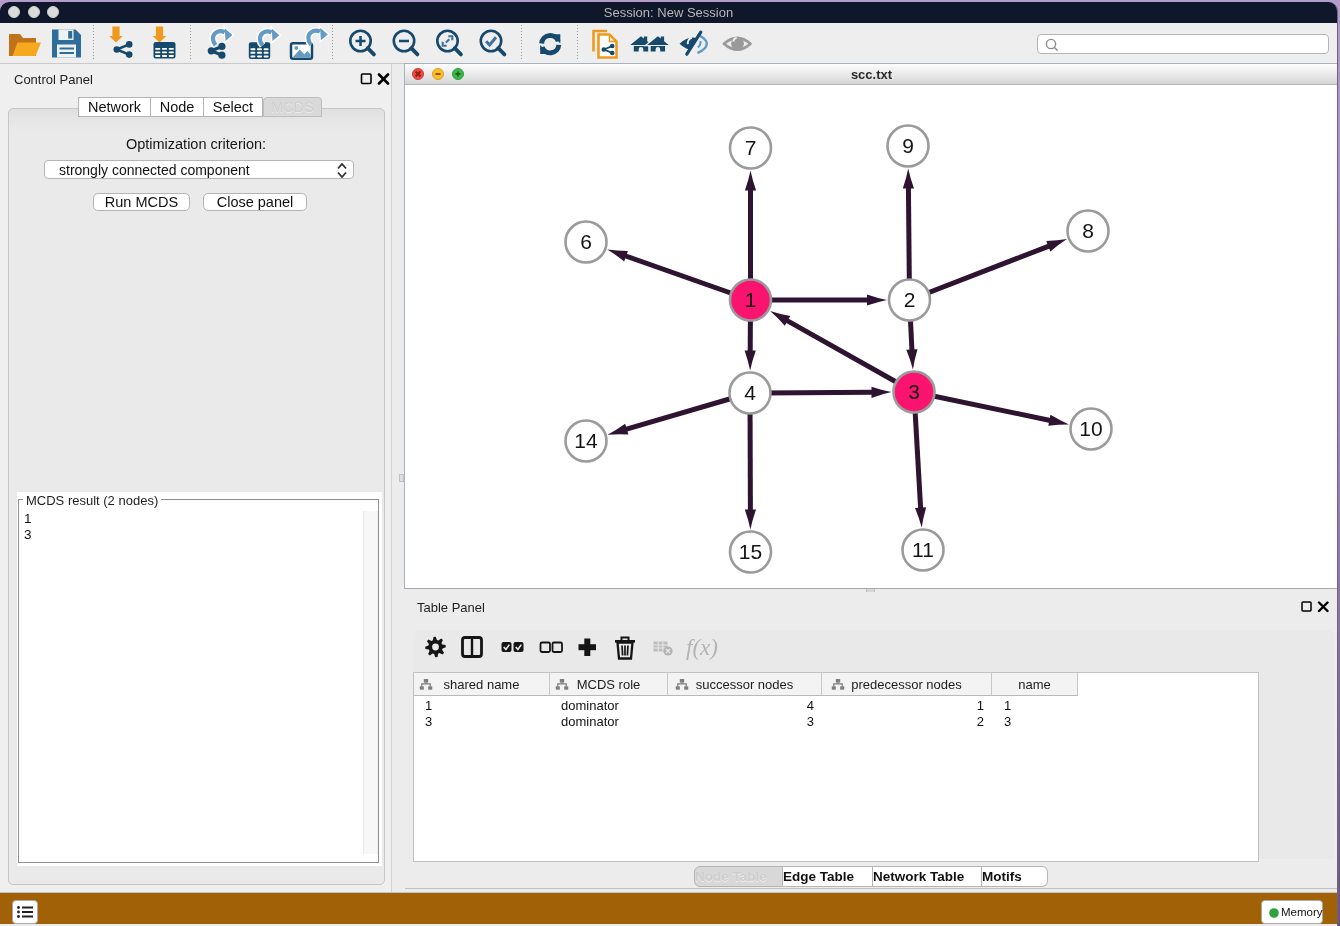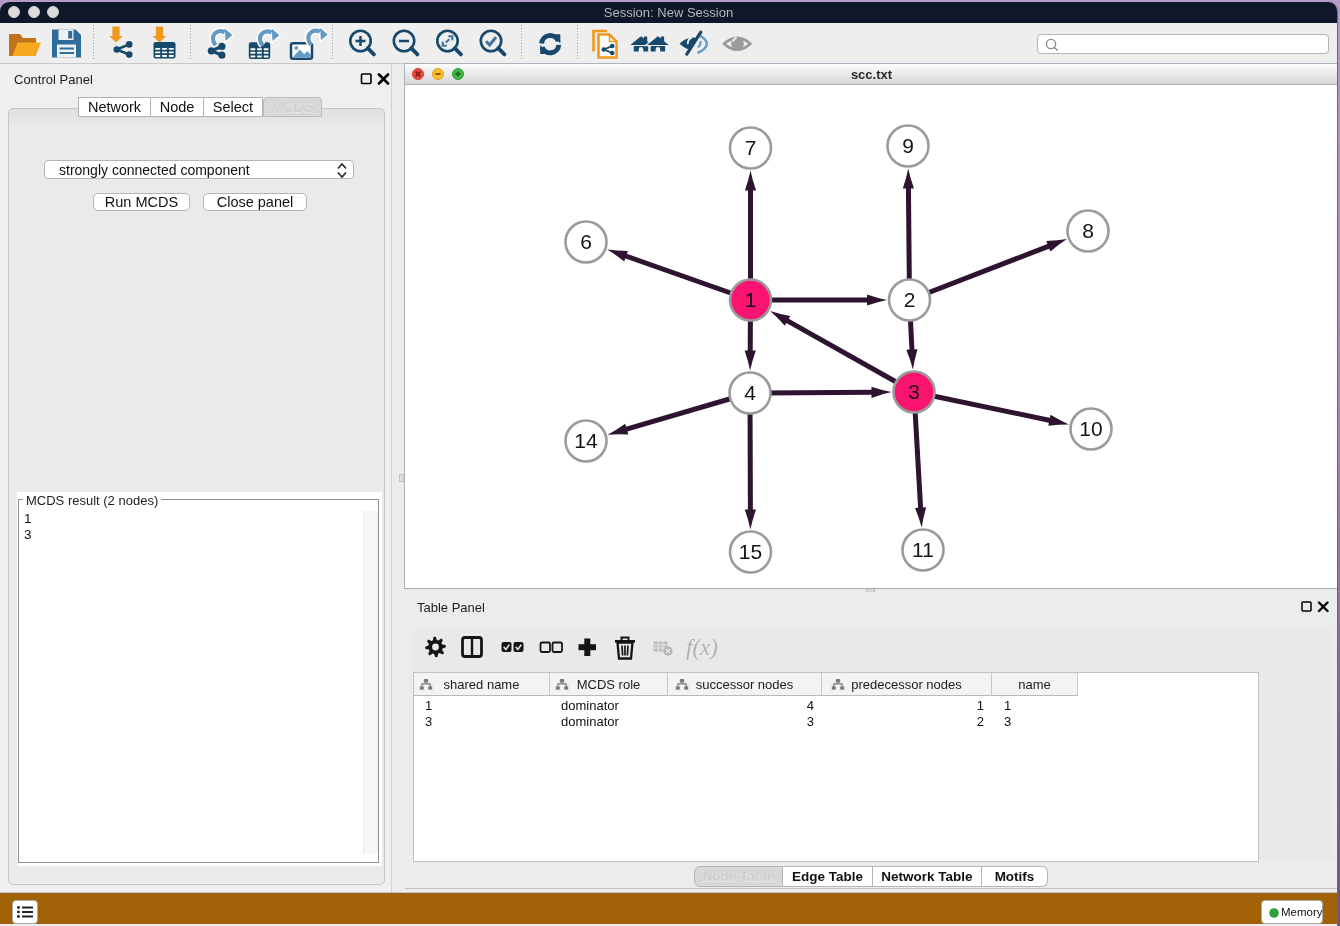--- a/index.html
+++ b/index.html
@@ -60,21 +60,21 @@
 #tp-title { position:absolute; left:12px; top:8px; font-size:13px; color:#1e1e1e; }
 #tp-inner { position:absolute; left:8px; top:38px; width:921px; height:229px;
             background:#e9e9e9; border-radius:6px 6px 0 0; }
 #tbl { position:absolute; left:0px; top:42px; width:846px; height:190px;
        background:#fff; border:1px solid #c2c2c2; }
 .hcell { position:absolute; top:0; height:23px; background:#f3f3f3;
          border-right:1px solid #c8c8c8; border-bottom:1px solid #b9b9b9;
          font-size:13px; color:#1c1c1c; text-align:center; line-height:23px; }
 .tcell { position:absolute; font-size:13px; color:#111; height:16px; line-height:16px; }
 .btab { position:absolute; top:0; height:21px; background:#fff; border:1px solid #b5b5b5;
-        font-size:13.5px; font-weight:bold; color:#111; text-align:center; line-height:20px; }
+        font-size:13.5px; font-weight:bold; color:#111; text-align:left; line-height:20px; }
 
 #statusbar { position:absolute; left:0; top:890px; width:100%; height:32px;
              background:#a16207; border-top:1px solid #c4c4c4; }
 .sbtn { position:absolute; top:7px; height:24px; background:#fff;
         border:1px solid #ababab; border-radius:4px; }
 </style>
 </head>
 <body>
 <div id="win">
 
@@ -201,20 +201,21 @@
     <div id="cp-title">Control Panel</div>
     <svg width="34" height="12" style="position:absolute;left:357px;top:9px;">
       <rect x="4.5" y="1" width="9.5" height="9.5" fill="none" stroke="#000" stroke-width="1.6" rx="1"></rect>
       <path d="M22 1.5 L31 10.5 M31 1.5 L22 10.5" stroke="#000" stroke-width="2.6" stroke-linecap="round"></path>
     </svg>
     <div id="cp-content"></div>
     <div class="tab" style="left:78px; width:73px;">Network</div>
     <div class="tab" style="left:151px; width:53px; border-left:none;">Node</div>
     <div class="tab" style="left:204px; width:59px; border-left:none;">Select</div>
     <div class="tab" id="tab-mcds" style="left:263px; width:59px;">MCDS</div>
+    <div class="abs" style="left:0; top:72px; width:392px; text-align:center; font-size:14.5px; color:#161616;">Optimization criterion:</div>
     <div class="abs" style="left:44px; top:96px; width:310px; height:19px; background:#fff; border:1px solid #b5b5b5; border-radius:4px;">
       <div class="abs" style="left:14px; top:1px; font-size:14px; color:#111;">strongly connected component</div>
       <svg width="12" height="15" style="position:absolute;right:5px;top:2px;">
         <path d="M2 5.5 L6 1 L10 5.5" fill="none" stroke="#333" stroke-width="1.8"></path>
         <path d="M2 9.5 L6 14 L10 9.5" fill="none" stroke="#333" stroke-width="1.8"></path>
       </svg>
     </div>
     <div class="btn" style="left:93px; top:129px; width:97px; height:18px; line-height:17px;">Run MCDS</div>
     <div class="btn" style="left:203px; top:129px; width:104px; height:18px; line-height:17px;">Close panel</div>
     <div id="grp">

